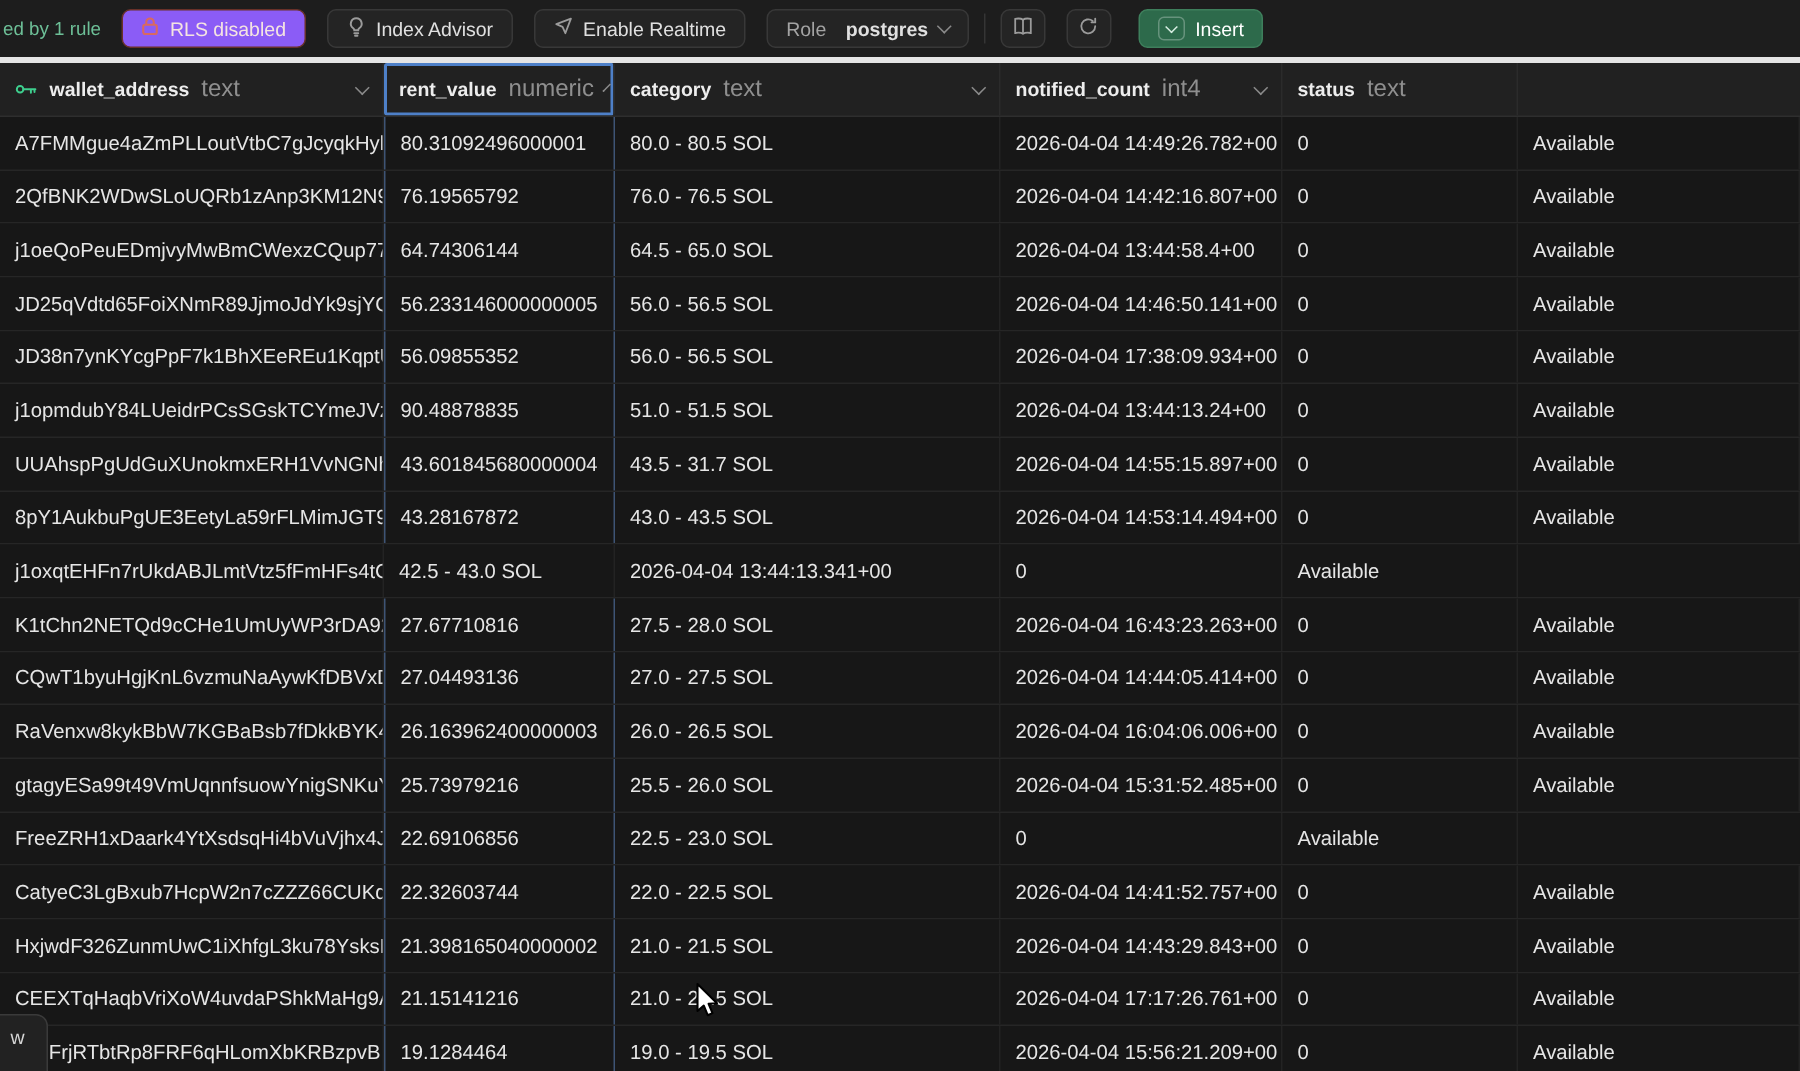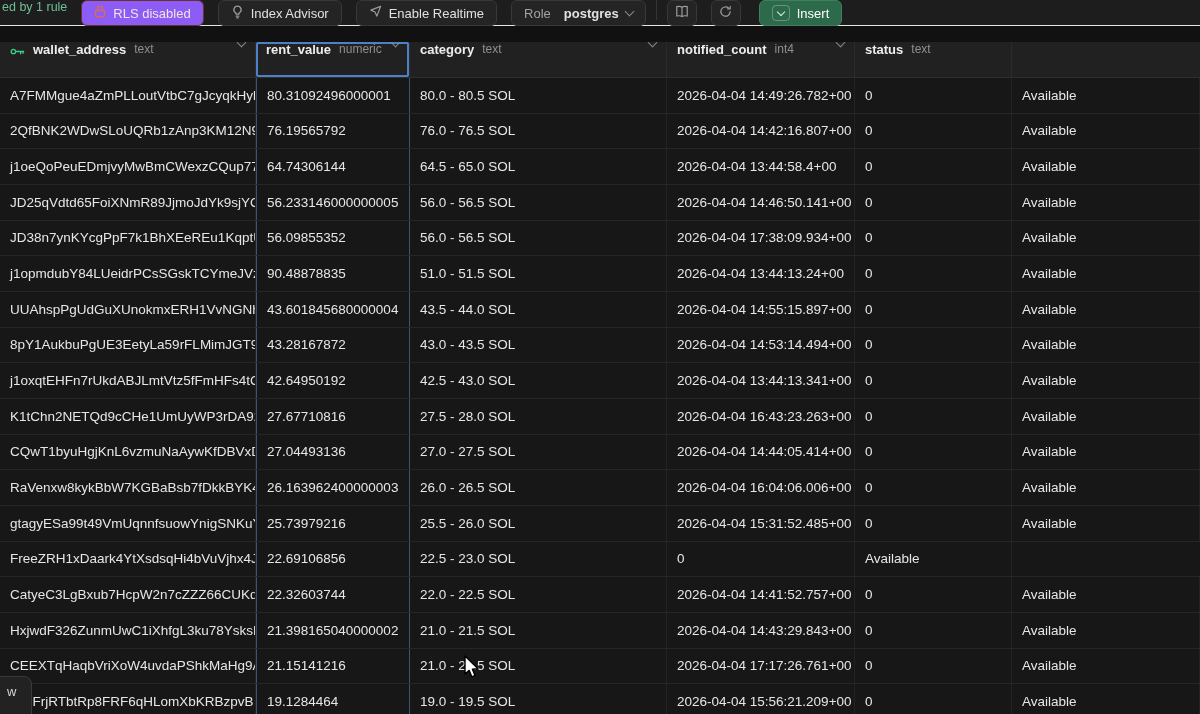--- a/index.html
+++ b/index.html
@@ -5,46 +5,46 @@
   :root{
     --bg-toolbar:#1d1d1d; --bg-header:#212121; --bg-row:#171717;
     --border-row:#262626; --border-cell:#232323;
     --txt:#e6e6e6; --txt-muted:#8f8f8f;
   }
   *{box-sizing:border-box; margin:0; padding:0;}
   html,body{width:1200px;height:714px;overflow:hidden;background:#111;}
   body{font-family:"Liberation Sans",sans-serif; color:var(--txt); position:relative;}
 
   
-  .toolbar{height:26px;background:var(--bg-toolbar);display:flex;align-items:flex-start;
-    padding:0 10px 0 2px;gap:14px;border-bottom:1px solid #e5e5e5;}
+  .toolbar{height:42px;background:var(--bg-toolbar);display:flex;align-items:center;
+    padding:0 10px 0 2px;gap:14px;border-bottom:4px solid #e5e5e5;}
   .protected-label{color:var(--c-label-green,#6dbf97);font-size:12.5px;white-space:nowrap;flex:0 0 auto;}
   .tbtn{height:26px;display:inline-flex;align-items:center;gap:7px;padding:0 12px;
     border-radius:6px;font-size:13px;background:#242424;border:1px solid #383838;
     color:#e0e0e0;white-space:nowrap;cursor:pointer;}
   .tbtn svg{flex:0 0 auto;}
   .tbtn.rls{background:#8b5cf6;border-color:#693129;color:#f5e4e1;}
   .tbtn.role .role-word{color:#a3a3a3;margin-right:6px;}
   .chev{width:7px;height:7px;border-right:1.5px solid #8a8a8a;border-bottom:1.5px solid #8a8a8a;
     transform:rotate(45deg);display:inline-block;margin-top:-3px;}
   .icon-btn{width:30px;justify-content:center;padding:0;}
   .tb-divider{width:1px;height:20px;background:#353535;margin:0 -4px;}
   .tbtn.insert{background:var(--c-insert-green,#2d6a4b);border-color:#3e7f5c;color:#fff;font-weight:400;margin-left:4px;}
   .insert .chev-box{display:inline-flex;align-items:center;justify-content:center;width:18px;height:16px;
     border:1px solid rgba(255,255,255,0.28);border-radius:4px;}
   .insert .chev-box .chev{border-color:#d9efe3;margin-top:-2px;width:6px;height:6px;}
 
   
   .grid{position:absolute;top:42px;left:0;width:1200px;bottom:0;background:var(--bg-row);}
   .grid-header{display:grid;grid-template-columns:256px 154px 257px 188px 157px 188px;
     height:36px;background:var(--bg-header);border-bottom:1px solid #2e2e2e;}
-  .header-cell{display:flex;gap:8px;padding:0 10px;border-right:1px solid #2b2b2b;
+  .header-cell{display:flex;align-items:center;gap:8px;padding:0 10px;border-right:1px solid #2b2b2b;
     overflow:hidden;white-space:nowrap;position:relative;cursor:pointer;}
   .header-cell .col-name{font-size:13px;font-weight:700;color:#ededed;}
-  .header-cell .col-type{font-size:12px;color:var(--txt-muted);}
+  .header-cell .col-type{font-size:16px;color:var(--txt-muted);}
   .header-cell .hchev{margin-left:auto;}
   .header-cell.sel{box-shadow:inset 0 0 0 2px var(--c-selection-blue,#4e80c8);border-radius:2px;}
 
   .grid-body{position:absolute;top:36px;left:0;right:0;bottom:0;overflow:hidden;}
   .grid-row{display:grid;grid-template-columns:256px 154px 257px 188px 157px 188px;
     height:35.66px;border-bottom:1px solid var(--border-row);background:var(--bg-row);}
   .cell{display:flex;align-items:center;padding:0 10px;font-size:13.5px;color:var(--txt);
     border-right:1px solid var(--border-cell);overflow:hidden;white-space:nowrap;cursor:default;}
   .cell.sel{border-left:1px solid rgba(95,135,195,0.55);border-right:1px solid rgba(95,135,195,0.55);}
 
@@ -199,36 +199,35 @@
         <div class="cell">j1opmdubY84LUeidrPCsSGskTCYmeJVzd</div>
         <div class="cell sel">90.48878835</div>
         <div class="cell">51.0 - 51.5 SOL</div>
         <div class="cell">2026-04-04 13:44:13.24+00</div>
         <div class="cell">0</div>
         <div class="cell">Available</div>
       </div>
       <div class="grid-row">
         <div class="cell">UUAhspPgUdGuXUnokmxERH1VvNGNh1c</div>
         <div class="cell sel">43.601845680000004</div>
-        <div class="cell">43.5 - 44.0 SOL</div>
+        <div class="cell">43.5 - 31.7 SOL</div>
         <div class="cell">2026-04-04 14:55:15.897+00</div>
         <div class="cell">0</div>
         <div class="cell">Available</div>
       </div>
       <div class="grid-row">
         <div class="cell">8pY1AukbuPgUE3EetyLa59rFLMimJGT94</div>
         <div class="cell sel">43.28167872</div>
         <div class="cell">43.0 - 43.5 SOL</div>
         <div class="cell">2026-04-04 14:53:14.494+00</div>
         <div class="cell">0</div>
         <div class="cell">Available</div>
       </div>
       <div class="grid-row">
         <div class="cell">j1oxqtEHFn7rUkdABJLmtVtz5fFmHFs4tC</div>
-        <div class="cell sel">42.64950192</div>
         <div class="cell">42.5 - 43.0 SOL</div>
         <div class="cell">2026-04-04 13:44:13.341+00</div>
         <div class="cell">0</div>
         <div class="cell">Available</div>
       </div>
       <div class="grid-row">
         <div class="cell">K1tChn2NETQd9cCHe1UmUyWP3rDA92g</div>
         <div class="cell sel">27.67710816</div>
         <div class="cell">27.5 - 28.0 SOL</div>
         <div class="cell">2026-04-04 16:43:23.263+00</div>

